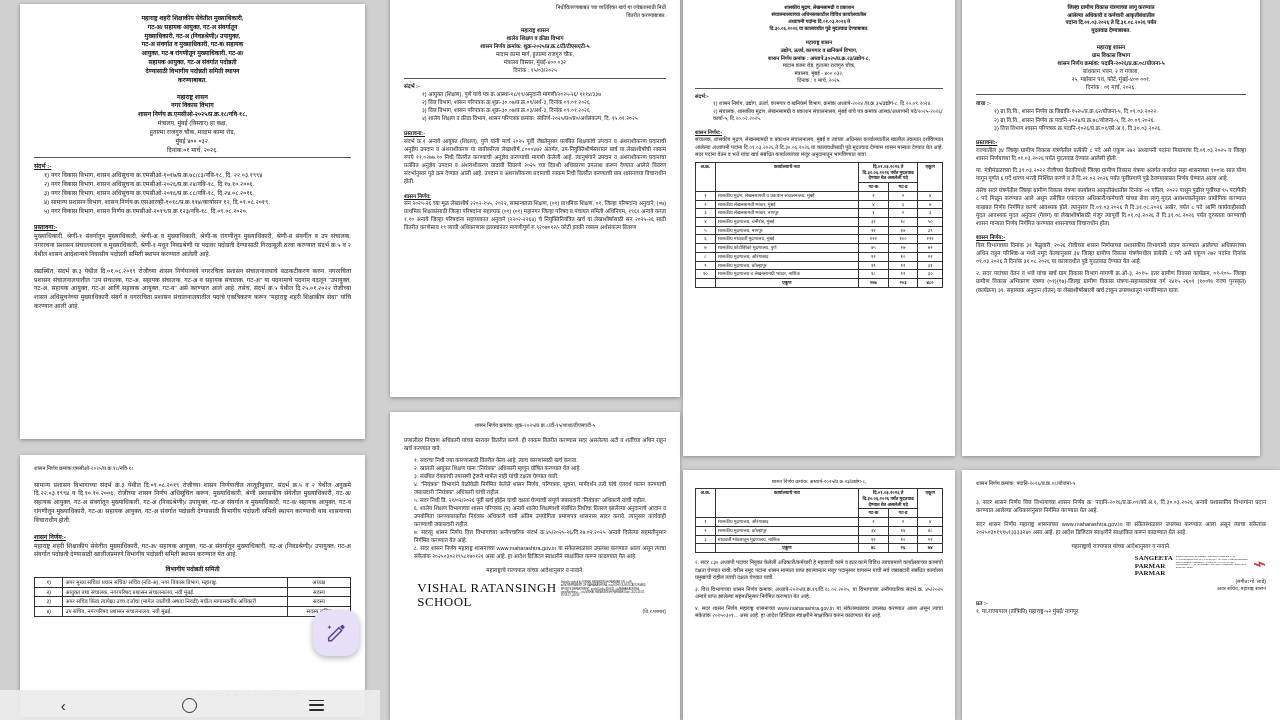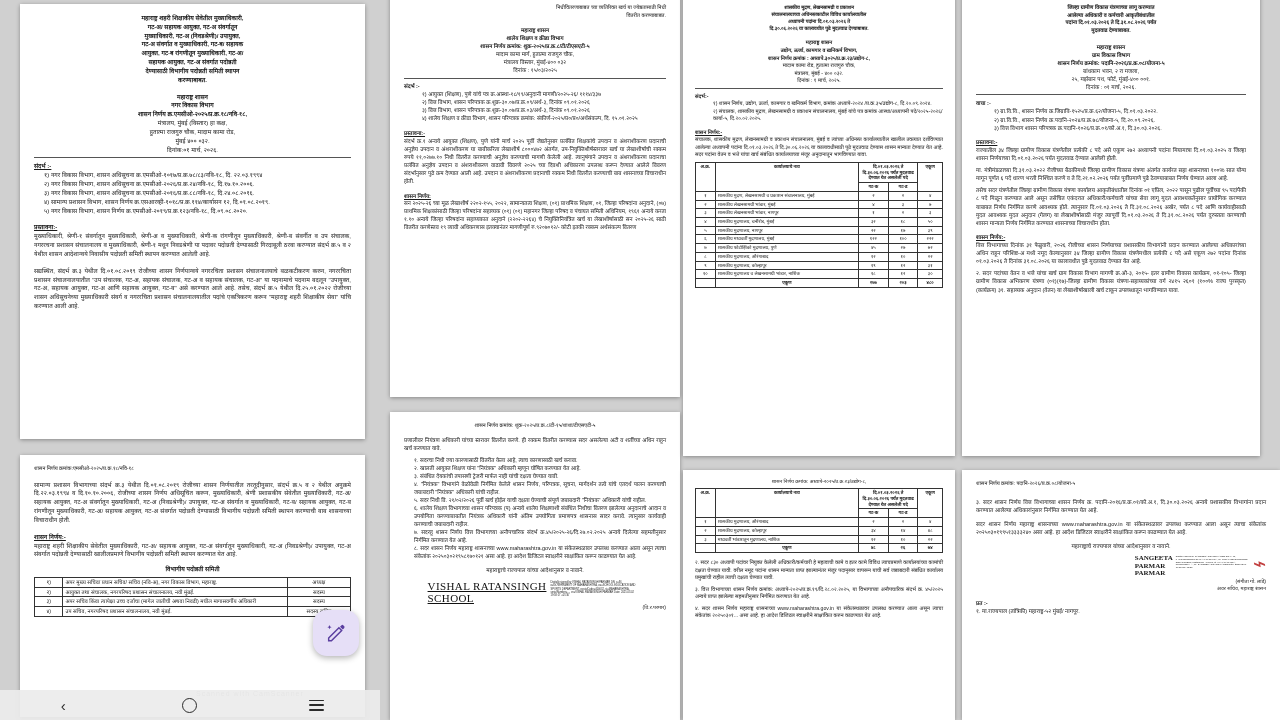--- a/index.html
+++ b/index.html
@@ -126,25 +126,24 @@
   #page-2 table.doc-table td { font-size: 5.4px; }
 
   .digi-sign {
     display: flex;
     align-items: flex-start;
     gap: 4px;
     margin-top: 6px;
   }
   .digi-sign .sig-script {
     font-family: "Liberation Serif", serif;
-    font-size: 11px;
+    font-size: 13px;
     line-height: 1.05;
     letter-spacing: 0.4px;
     color: #111;
-    text-decoration: underline;
   }
   .digi-sign .sig-meta {
     font-size: 2.6px;
     line-height: 1.25;
     color: #1d1d1d;
     max-width: 92px;
     word-break: break-word;
   }
   .sig-swirl {
     color: #c24040;

